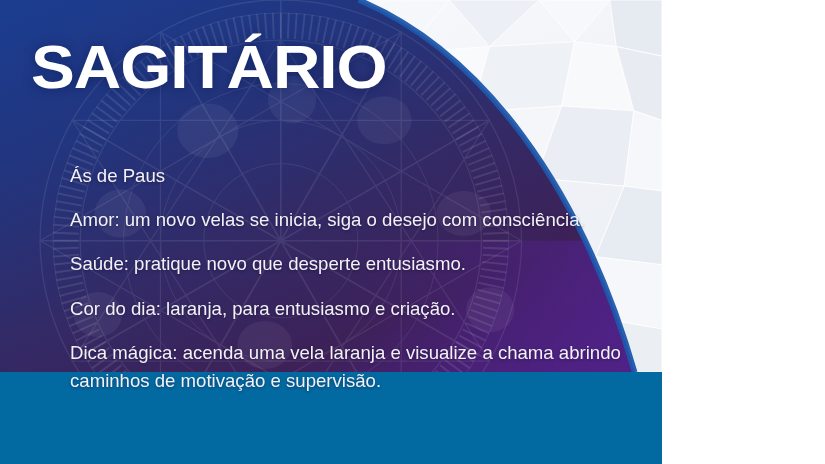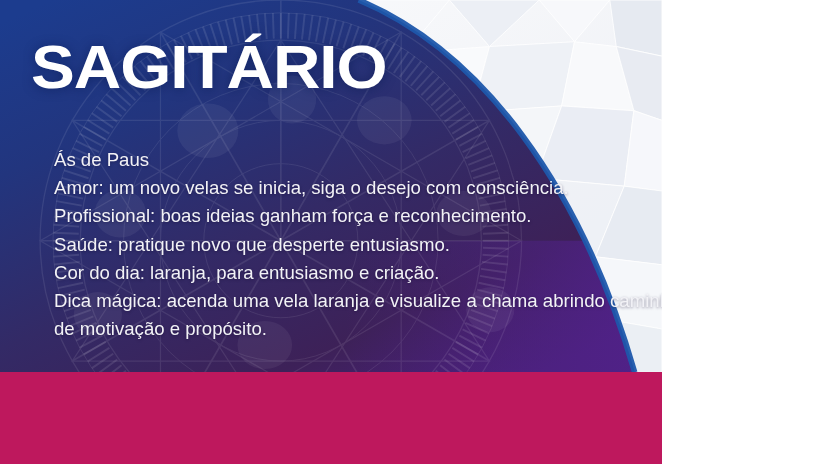--- a/index.html
+++ b/index.html
@@ -7,21 +7,21 @@
     margin: 0;
     padding: 0;
     background: #ffffff;
   }
   #canvas {
     position: relative;
     width: 662px;
     height: 464px;
     overflow: hidden;
     font-family: "Liberation Sans", sans-serif;
-    background: #be185d;
+    background: #0369a1;
   }
 
   
   .poly-bg {
     position: absolute;
     inset: 0;
     z-index: 1;
   }
 
   
@@ -75,21 +75,21 @@
     top: 146px;
     width: 660px;
     z-index: 5;
     color: #f2f2f6;
     font-size: 18.6px;
     line-height: 28.2px;
     font-weight: 400;
     text-shadow: 0 1px 3px rgba(20,10,50,0.45);
   }
   .body-copy p {
-    margin: 0;
+    margin: 16px;
   }
 </style>
 </head>
 <body>
 
 <div id="canvas">
 
   <svg class="poly-bg" viewBox="0 0 825 464" preserveAspectRatio="none">
     <defs>
       <linearGradient id="polyg" x1="0" y1="0" x2="1" y2="1">
@@ -373,24 +373,23 @@
       <ellipse cx="122" cy="392" rx="30" ry="28"></ellipse>
       <ellipse cx="330" cy="430" rx="34" ry="30"></ellipse>
     </g>
   </svg>
 
   <h1 class="headline">SAGITÁRIO</h1>
 
   <div class="body-copy">
     <p>Ás de Paus</p>
     <p>Amor: um novo velas se inicia, siga o desejo com consciência.</p>
-    <p>Profissional: boas ideias ganham força e reconhecimento.</p>
     <p>Saúde: pratique novo que desperte entusiasmo.</p>
     <p>Cor do dia: laranja, para entusiasmo e criação.</p>
-    <p>Dica mágica: acenda uma vela laranja e visualize a chama abrindo caminhos de motivação e propósito.</p>
+    <p>Dica mágica: acenda uma vela laranja e visualize a chama abrindo caminhos de motivação e supervisão.</p>
   </div>
 
   <svg class="zodiac-glyph" viewBox="0 0 100 100">
     <g fill="none" stroke="#11399a" stroke-width="13" stroke-linecap="square" stroke-linejoin="miter">
       <line x1="10" y1="90" x2="84" y2="16"></line>
       <polyline points="40,14 86,14 86,60"></polyline>
       <line x1="19" y1="52" x2="58" y2="91"></line>
     </g>
   </svg>
 

